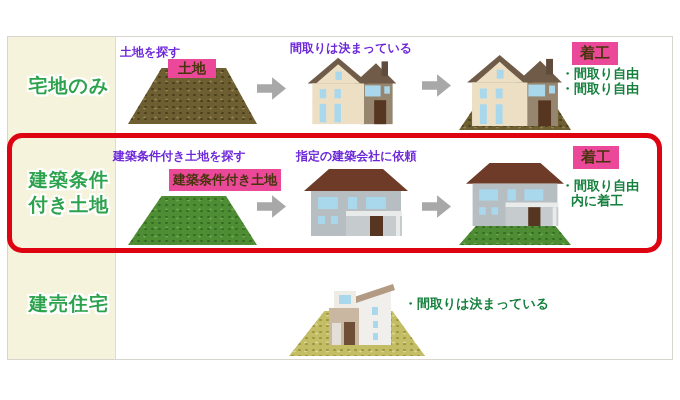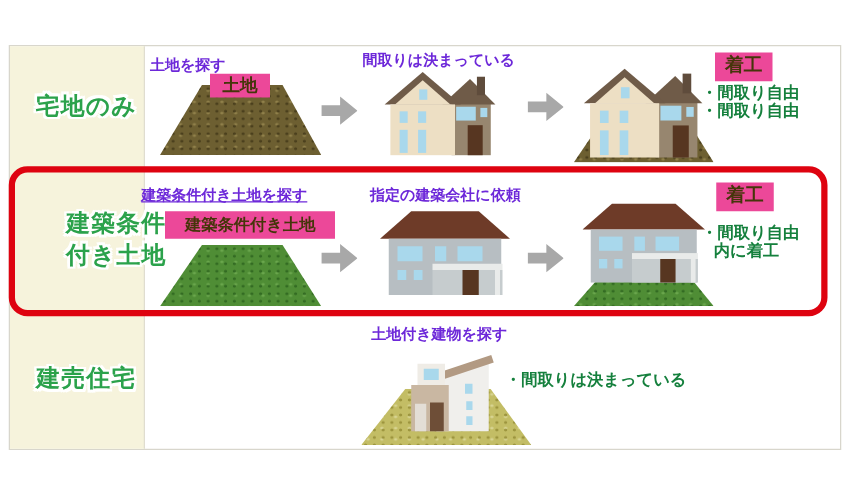--- a/index.html
+++ b/index.html
@@ -26,21 +26,21 @@
   .cap{position:absolute;font-size:12px;font-weight:bold;color:#6d28d9;
        text-align:left;white-space:nowrap;}
   .notes{position:absolute;font-size:13px;font-weight:bold;color:#15803d;
          line-height:15px;white-space:nowrap;}
   .notes .indent{padding-left:10px;}
   .tag{
     position:absolute;background:#ec4899;color:#45350a;font-weight:bold;
     font-size:15px;line-height:1.1;padding:3px 8px;white-space:nowrap;
   }
   .tag.land{font-size:14px;padding:2px 10px;}
-  .tag.longtag{font-size:13px;padding:4px 16px;}
+  .tag.longtag{font-size:13px;padding:4px 4px;margin-left:37px;}
   .arrow{
     position:absolute;width:29px;height:27px;background:#a8a8a8;
     clip-path:polygon(0 34%,52% 34%,52% 8%,100% 50%,52% 92%,52% 66%,0 66%);
   }
   .mound{position:absolute;clip-path:polygon(26% 0,76% 0,100% 100%,0 100%);}
   .mound.brown{
     background-color:#6d5f31;
     background-image:radial-gradient(rgba(25,18,0,.4) 1px,transparent 1.6px),
                      radial-gradient(rgba(235,215,140,.28) 1px,transparent 1.6px);
     background-size:7px 6px,11px 9px;
@@ -69,21 +69,21 @@
 
 <div class="canvas">
 
   <div class="table-frame">
     <div class="label-col"></div>
   </div>
 
   <div class="row-label" style="top:36px;height:100px;">
     <span>宅地のみ</span>
   </div>
-  <div class="row-label" style="top:136px;height:114px;margin-left:24px;">
+  <div class="row-label" style="top:136px;height:114px;">
     <span>建築条件</span>
     <span>付き土地</span>
   </div>
   <div class="row-label" style="top:250px;height:108px;">
     <span>建売住宅</span>
   </div>
 
   <div class="cap" style="left:120px;top:44px;width:128px;">土地を探す</div>
   <div class="mound brown" style="left:128px;top:68px;width:129px;height:56px;"></div>
   <div class="tag land" style="left:168px;top:59px;">土地</div>
@@ -127,21 +127,21 @@
     <rect x="13" y="54" width="7" height="20" fill="#a9d8ec"></rect>
     <rect x="29" y="54" width="7" height="20" fill="#a9d8ec"></rect>
   </svg>
 
   <div class="tag" style="left:572px;top:42px;">着工</div>
   <div class="notes" style="left:561px;top:66px;">
     <div>・間取り自由</div>
     <div>・間取り自由</div>
   </div>
 
-  <div class="cap" style="left:113px;top:148px;width:144px;text-decoration:underline;">建築条件付き土地を探す</div>
+  <div class="cap" style="left:113px;top:148px;width:144px;">建築条件付き土地を探す</div>
   <div class="mound green" style="left:128px;top:196px;width:129px;height:49px;"></div>
   <div class="tag longtag" style="left:132px;top:169px;">建築条件付き土地</div>
 
   <div class="arrow" style="left:257px;top:193px;"></div>
 
   <div class="cap" style="left:296px;top:148px;width:128px;">指定の建築会社に依頼</div>
   <svg class="house" style="left:303px;top:166px;" width="106" height="72" viewBox="0 0 104 72">
     <polygon points="0,25 25,3 79,3 104,25" fill="#6e3b28"></polygon>
     <rect x="7" y="25" width="90" height="45" fill="#b7bec2"></rect>
     <rect x="14" y="31" width="20" height="12" fill="#a9d8ec"></rect>
@@ -171,21 +171,20 @@
     <rect x="27" y="50" width="7" height="8" fill="#a9d8ec"></rect>
     <rect x="92" y="50" width="4" height="20" fill="#e9ebea"></rect>
   </svg>
 
   <div class="tag" style="left:573px;top:146px;">着工</div>
   <div class="notes" style="left:561px;top:178px;">
     <div>・間取り自由</div>
     <div class="indent">内に着工</div>
   </div>
 
-  <div class="cap" style="left:297px;top:259px;width:128px;">土地付き建物を探す</div>
 
   <div class="mound olive" style="left:289px;top:311px;width:136px;height:45px;"></div>
   <svg class="house" style="left:317px;top:281px;" width="82" height="69" viewBox="0 0 82 69">
     <polygon points="32,21 74,7 74,64 32,64" fill="#f0efec"></polygon>
     <polygon points="28,19 76,3 78,9 30,25" fill="#b29a83"></polygon>
     <rect x="55" y="26" width="6" height="8" fill="#a9d8ec"></rect>
     <rect x="56" y="40" width="5" height="7" fill="#a9d8ec"></rect>
     <rect x="56" y="52" width="5" height="7" fill="#a9d8ec"></rect>
     <rect x="17" y="10" width="22" height="17" fill="#efece6"></rect>
     <rect x="22" y="14" width="12" height="9" fill="#a9d8ec"></rect>

